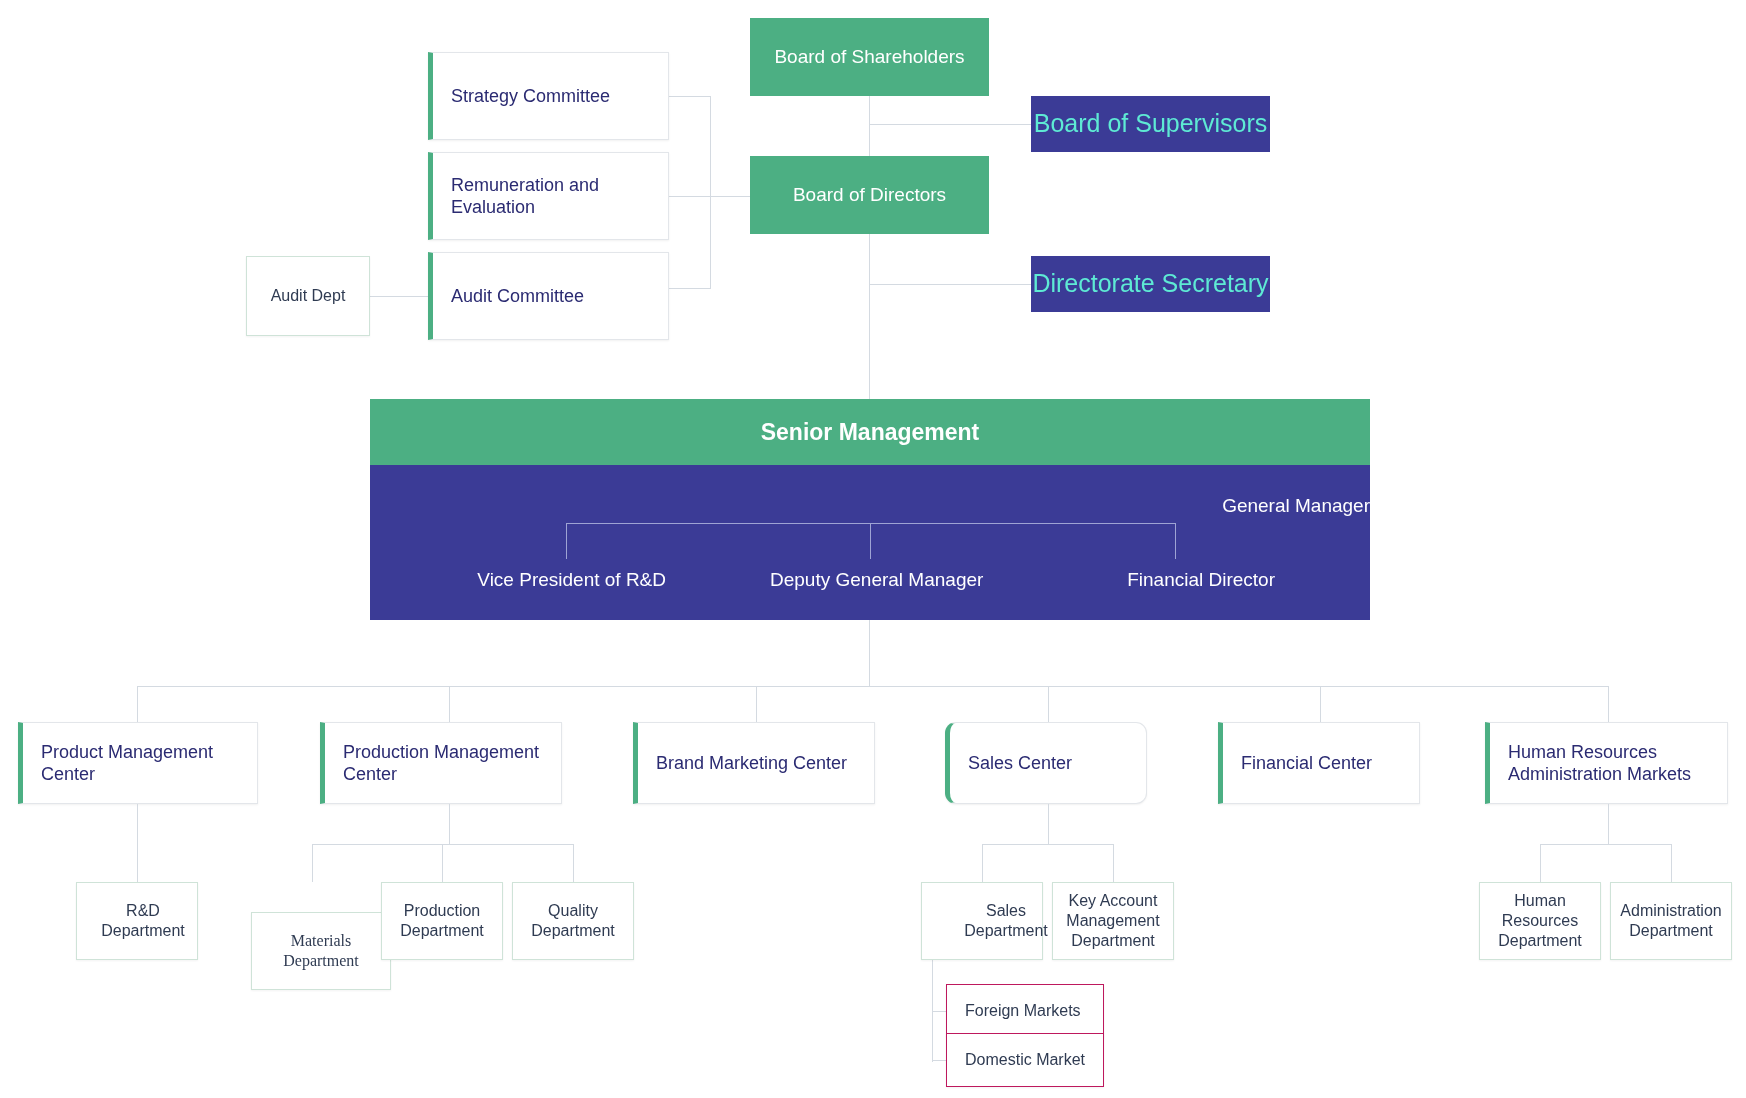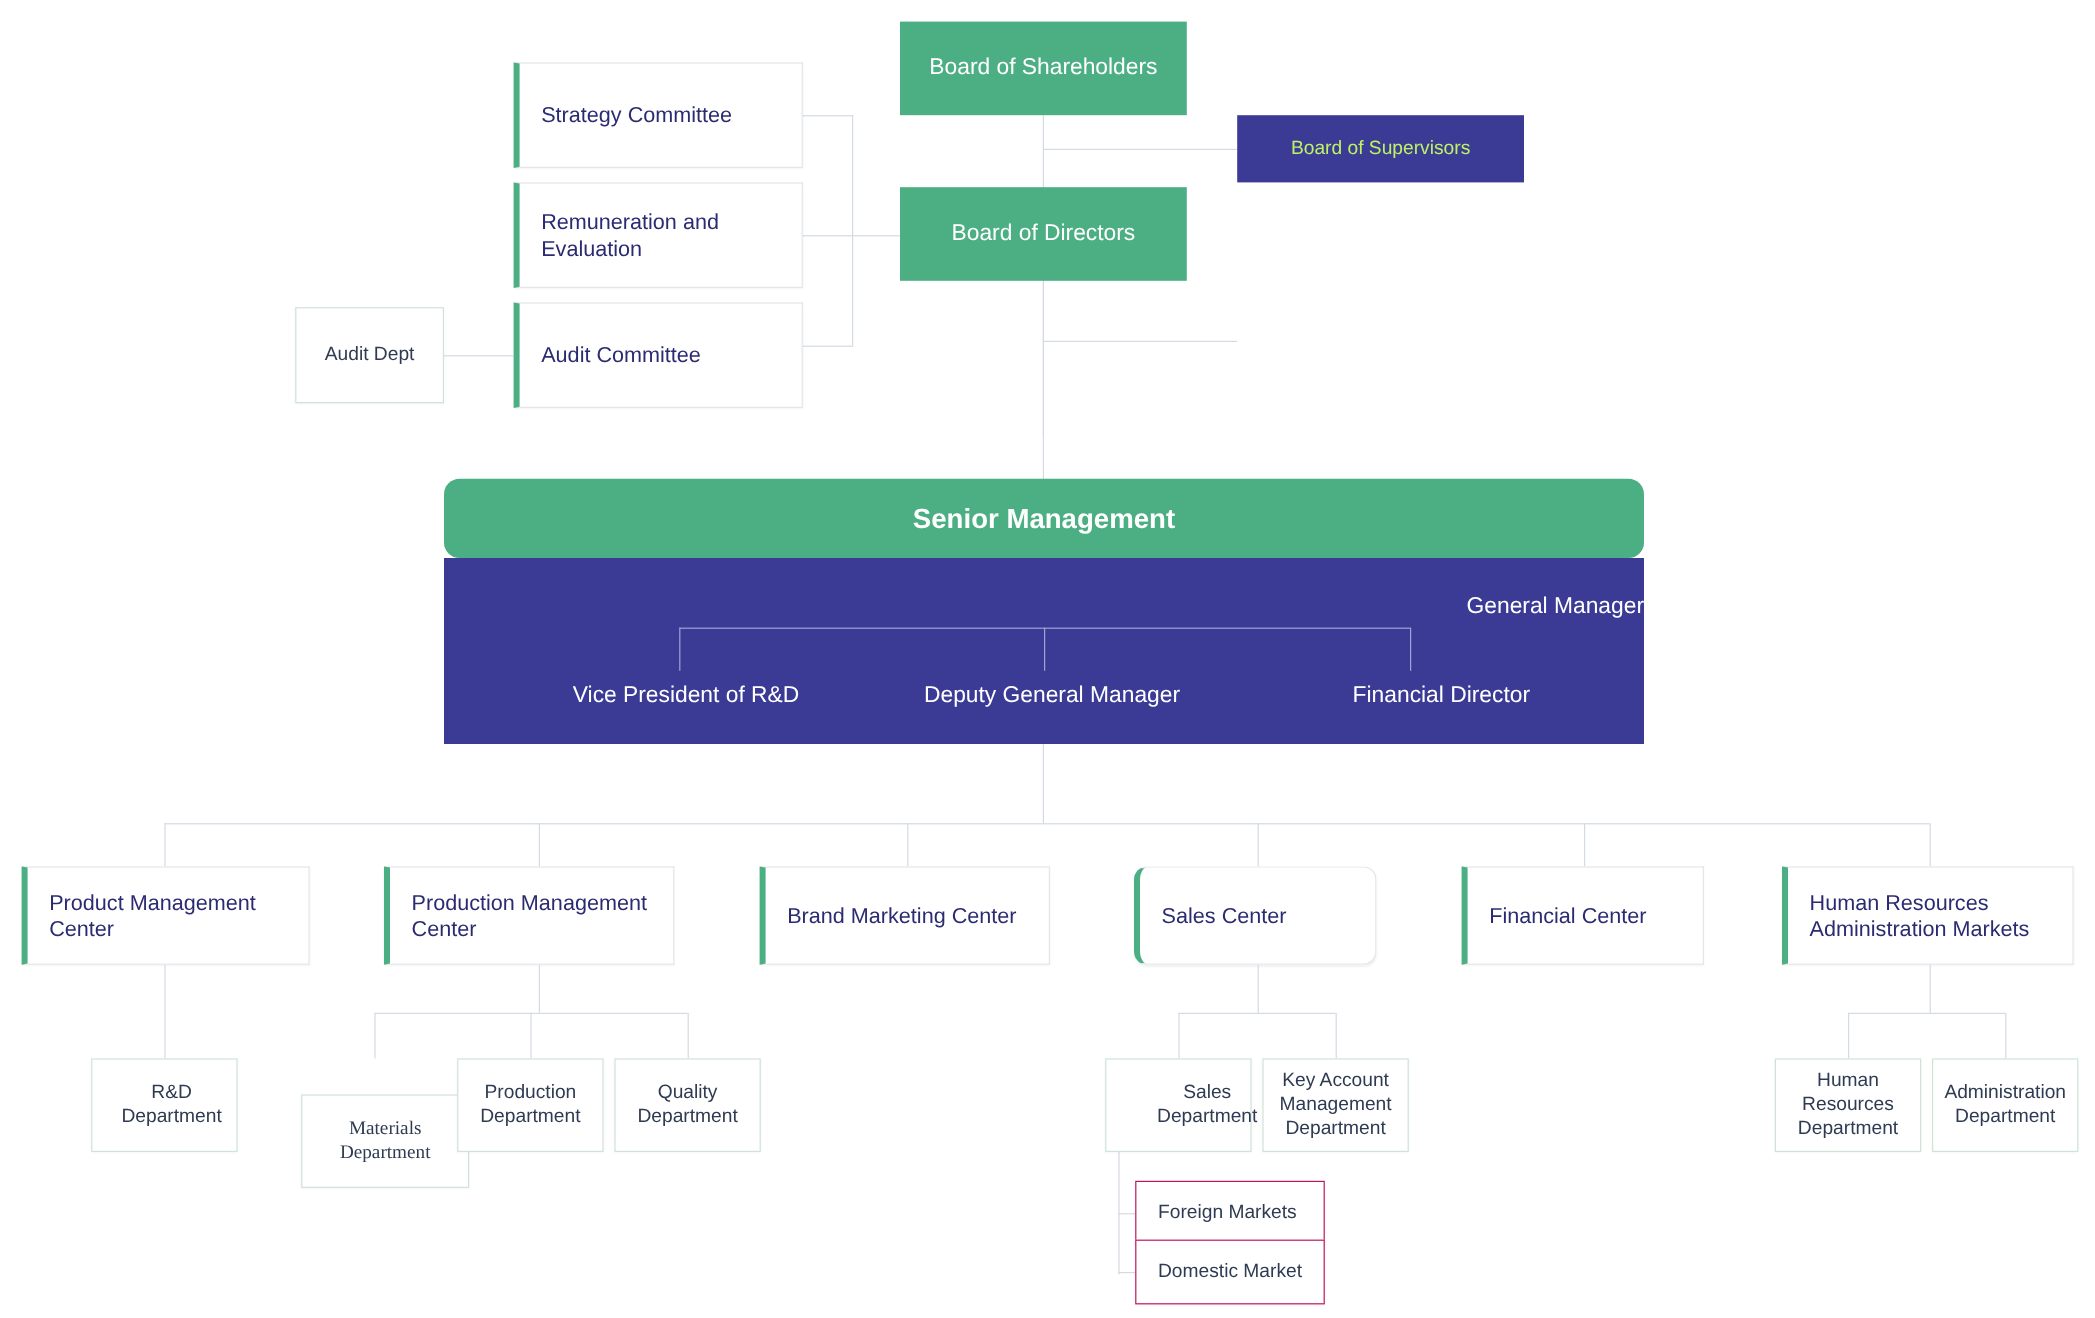--- a/index.html
+++ b/index.html
@@ -26,22 +26,22 @@
   }
   
   .green-fill {
     background: #4caf83;
     color: #ffffff;
     font-size: 19px;
   }
   
   .indigo-fill {
     background: #3b3b96;
-    color: #bef264;
-    font-size: 16px;
+    color: #5eead4;
+    font-size: 25px;
   }
   
   .white-accent {
     background: #ffffff;
     color: #2b2b72;
     font-size: 18px;
     border: 1px solid #e3e6ea;
     border-left: 5px solid #4caf83;
     justify-content: flex-start;
     text-align: left;
@@ -115,38 +115,41 @@
   </div>
 
   <div class="node indigo-fill" style="left:1031px; top:96px; width:239px; height:56px;">
     <span>Board of Supervisors</span>
   </div>
 
   <div class="node green-fill" style="left:750px; top:156px; width:239px; height:78px;">
     <span>Board of Directors</span>
   </div>
 
+  <div class="node indigo-fill" style="left:1031px; top:256px; width:239px; height:56px;">
+    <span>Directorate Secretary</span>
+  </div>
 
   <div class="node white-accent" style="left:428px; top:52px; width:241px; height:88px;">
     <span>Strategy Committee</span>
   </div>
 
   <div class="node white-accent" style="left:428px; top:152px; width:241px; height:88px;">
     <span>Remuneration and Evaluation</span>
   </div>
 
   <div class="node white-accent" style="left:428px; top:252px; width:241px; height:88px;">
     <span>Audit Committee</span>
   </div>
 
   <div class="node white-thin" style="left:246px; top:256px; width:124px; height:80px;">
     <span>Audit Dept</span>
   </div>
 
-  <div class="node green-fill sm-title" style="left:370px; top:399px; width:1000px; height:66px;border-radius:13px;">
+  <div class="node green-fill sm-title" style="left:370px; top:399px; width:1000px; height:66px;">
     <span>Senior Management</span>
   </div>
 
   <div class="sm-body" style="position:absolute; left:370px; top:465px; width:1000px; height:155px;">
     <div class="mgmt-label" style="left:0; top:30px; width:1000px;">
       <span>General Manager</span>
     </div>
 
     <div class="line v line-on-indigo" style="left:500px; top:58px; height:36px;"></div>
     <div class="line h line-on-indigo" style="left:196px; top:58px; width:609px;"></div>

